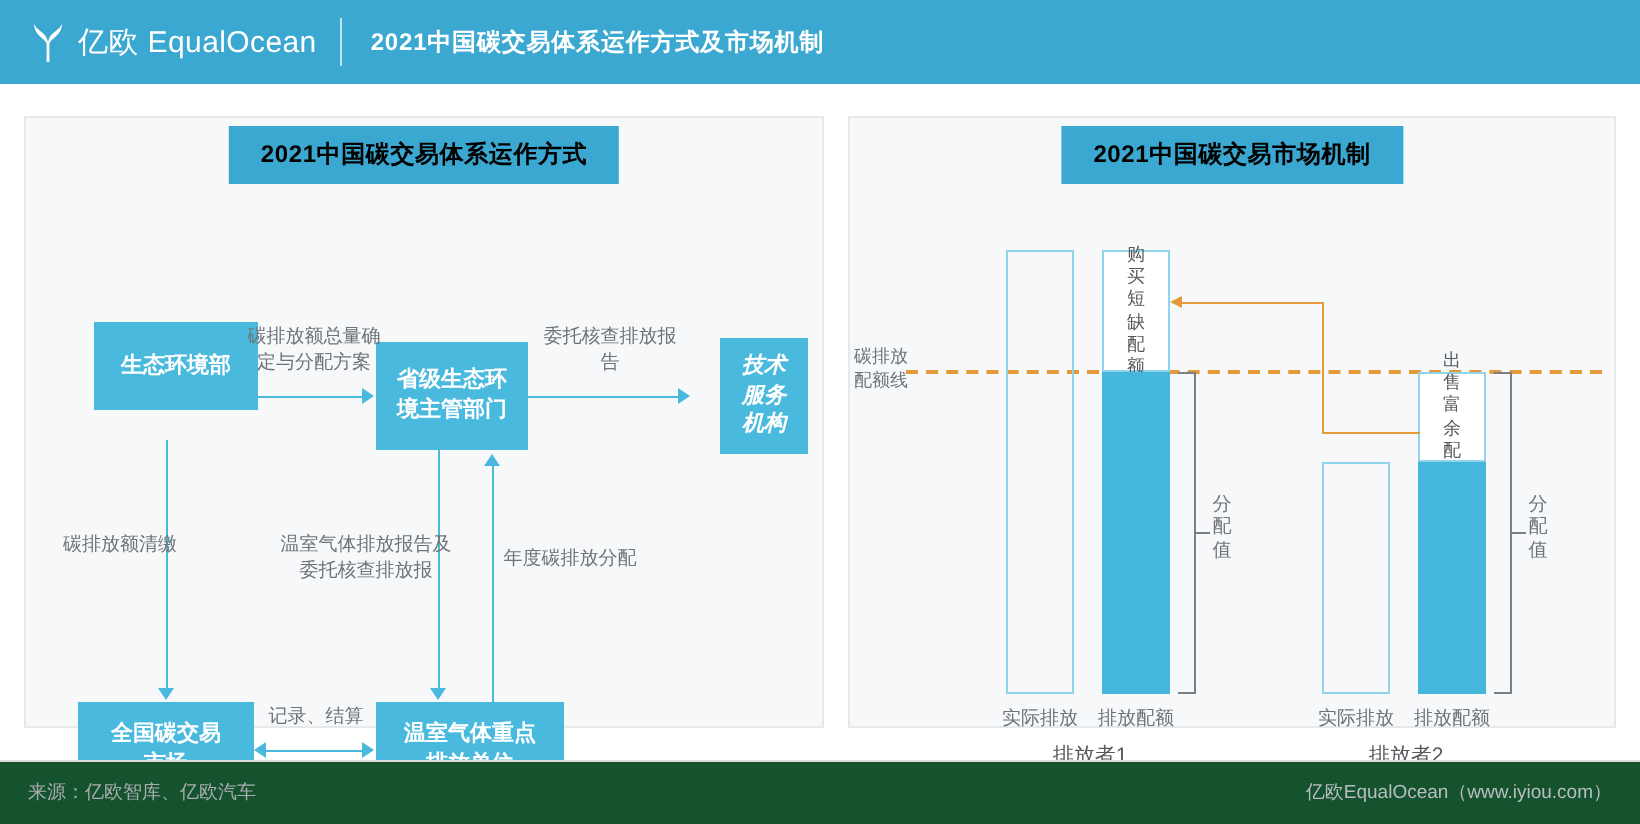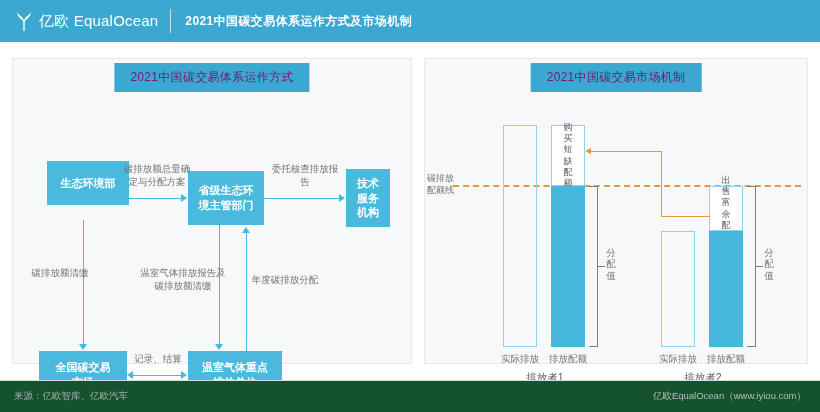--- a/index.html
+++ b/index.html
@@ -32,21 +32,21 @@
   }
   .panel {
     position: absolute; top: 16px; height: 306px;
     background: #f7f8f9; border: 1px solid #e6e8ea;
   }
   .panel-left  { left: 12px;  width: 400px; }
   .panel-right { left: 424px; width: 384px; }
 
   .panel-title {
     position: absolute; top: -0px; left: 50%; transform: translate(-50%, 0);
-    background: #3aa8d0; color: #701a75; font-size: 12px; font-weight: normal;
+    background: #3aa8d0; color: #000000; font-size: 12px; font-weight: bold;
     padding: 6px 16px; white-space: nowrap; letter-spacing: .3px;
   }
   .panel-left .panel-title { top: 4px; }
   .panel-right .panel-title { top: 4px; }
 
   
   .fbox {
     position: absolute; background: #4ab9de; color: #ffffff;
     font-size: 11px; font-weight: bold; line-height: 1.35;
     display: flex; align-items: center; justify-content: center;
@@ -139,21 +139,21 @@
   <div class="body-area">
 
     <div class="panel panel-left">
       <div class="panel-title">2021中国碳交易体系运作方式</div>
 
       <div class="fbox" style="left:34px; top:102px; width:82px; height:44px;">生态环境部</div>
 
       <div class="fbox" style="left:175px; top:112px; width:76px; height:54px; white-space:pre-line;">省级生态环
 境主管部门</div>
 
-      <div class="fbox" style="left:333px; top:110px; width:44px; height:58px; white-space:pre-line;">技术
+      <div class="fbox" style="left:347px; top:110px; width:44px; height:58px; white-space:pre-line;font-style:italic;">技术
 服务
 机构</div>
 
       <div class="fbox" style="left:26px; top:292px; width:88px; height:48px; white-space:pre-line;">全国碳交易
 市场</div>
 
       <div class="fbox" style="left:175px; top:292px; width:94px; height:48px; white-space:pre-line;">温室气体重点
 排放单位</div>
 
       <div class="fline h" style="left:116px; top:138.5px; width:53px;"></div>
@@ -166,21 +166,21 @@
       <div class="flabel" style="left:256px; top:104px; width:72px;">委托核查排放报
 告</div>
 
       <div class="fline v" style="left:69.5px; top:161px; height:126px;"></div>
       <div class="arrowhead ah-down" style="left:66px; top:285px;"></div>
       <div class="flabel" style="left:12px; top:208px; width:70px;">碳排放额清缴</div>
 
       <div class="fline v" style="left:205.5px; top:166px; height:121px;"></div>
       <div class="arrowhead ah-down" style="left:202px; top:285px;"></div>
       <div class="flabel" style="left:118px; top:208px; width:104px;">温室气体排放报告及
-碳排放额清缴</div>
+委托核查排放报</div>
 
       <div class="fline v" style="left:232.5px; top:174px; height:118px;"></div>
       <div class="arrowhead ah-up" style="left:229px; top:168px;"></div>
       <div class="flabel" style="left:236px; top:215px; width:72px;">年度碳排放分配</div>
 
       <div class="fline h" style="left:120px; top:315.5px; width:50px;"></div>
       <div class="arrowhead ah-left" style="left:114px; top:311.5px;"></div>
       <div class="arrowhead ah-right" style="left:168px; top:311.5px;"></div>
       <div class="flabel" style="left:113px; top:294px; width:64px;">记录、结算</div>
       <div class="flabel" style="left:120px; top:327px; width:50px;">交易</div>

